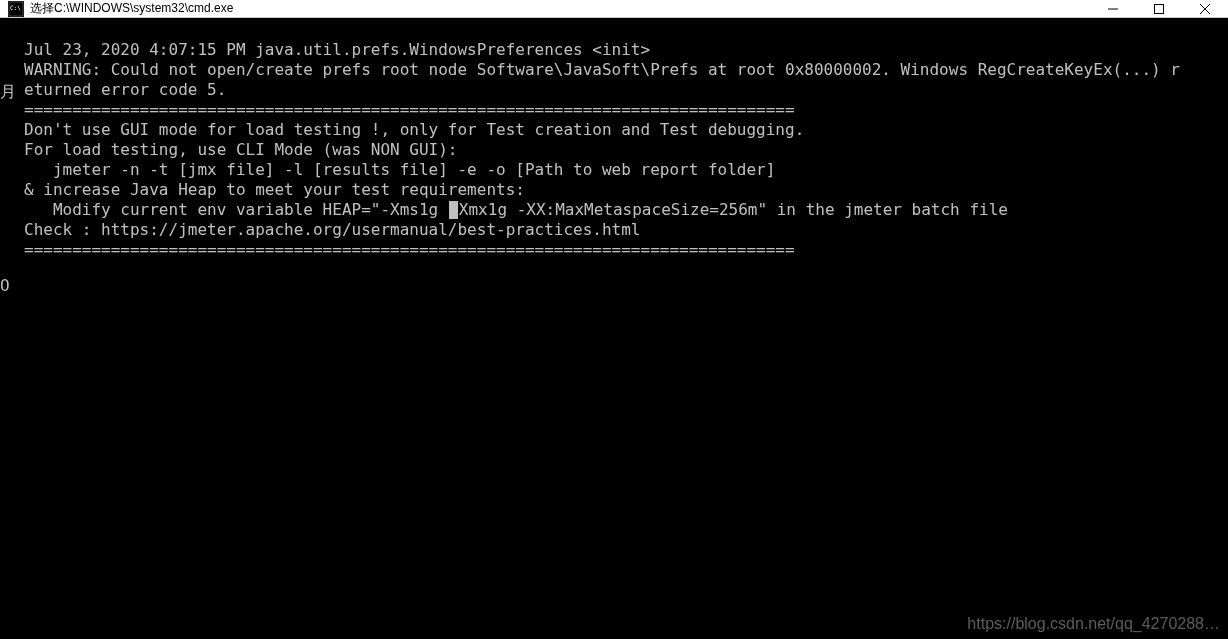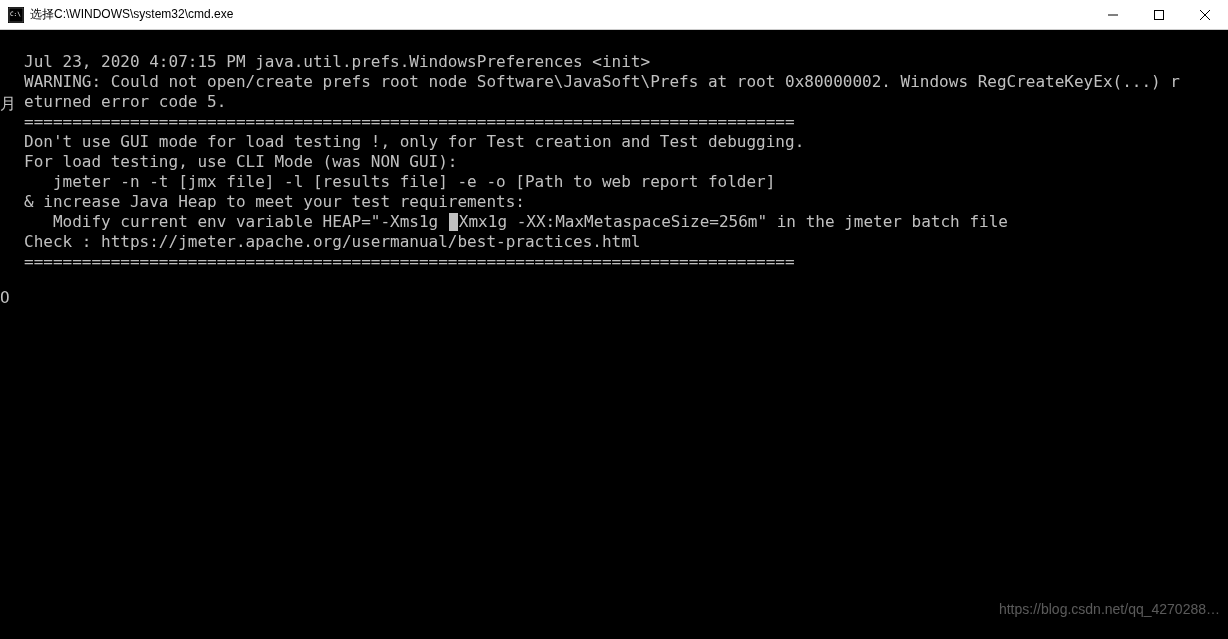--- a/index.html
+++ b/index.html
@@ -9,21 +9,21 @@
     }
     body {
       width: 1228px;
       height: 639px;
       background: #000;
       font-family: "Consolas", "Courier New", monospace;
       overflow: hidden;
       position: relative;
     }
     .titlebar {
-      height: 30px;
+      height: 18px;
       background: #fff;
       display: flex;
       align-items: center;
       padding: 0 0 0 8px;
       border-bottom: 1px solid #ccc;
     }
     .titlebar-icon {
       width: 16px;
       height: 16px;
       margin-right: 6px;
@@ -79,24 +79,24 @@
     }
     .left-artifact {
       position: absolute;
       left: 0;
       color: #c0c0c0;
       font-size: 16px;
     }
     .watermark {
       position: absolute;
       right: 8px;
-      bottom: 22px;
+      bottom: 6px;
       color: rgba(200,200,200,0.45);
       font-family: Arial, sans-serif;
-      font-size: 14px;
+      font-size: 16px;
     }
   </style>
 </head>
 <body>
 
 <div class="titlebar">
   <span class="titlebar-icon">
     <svg viewBox="0 0 16 16">
       <rect x="0" y="0" width="16" height="16" fill="#000"></rect>
       <rect x="1" y="1" width="14" height="14" fill="#000" stroke="#888" stroke-width="0.5"></rect>

